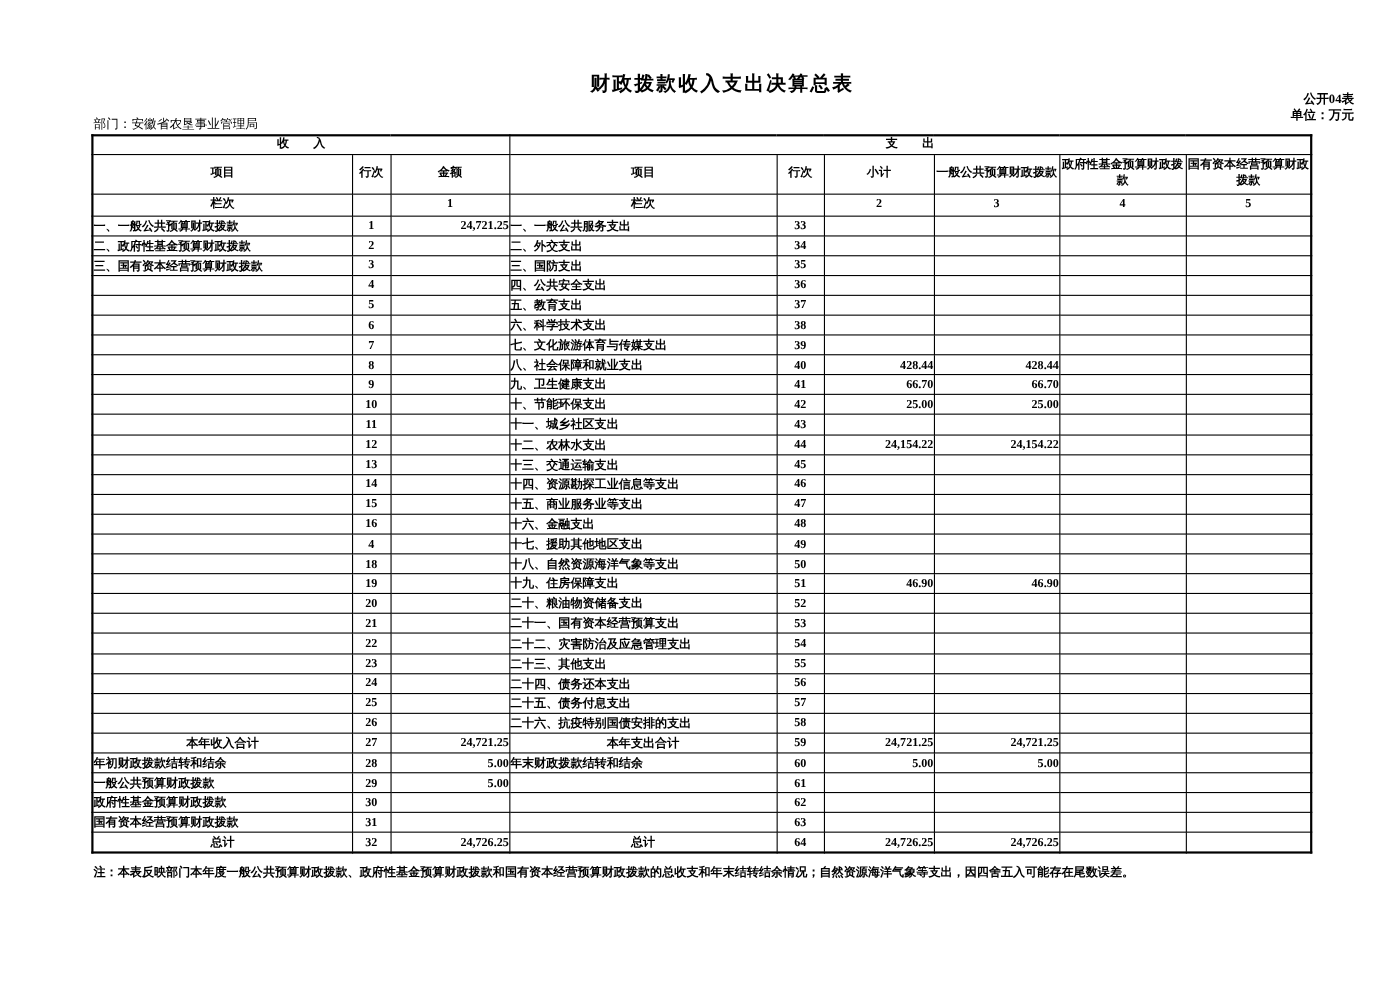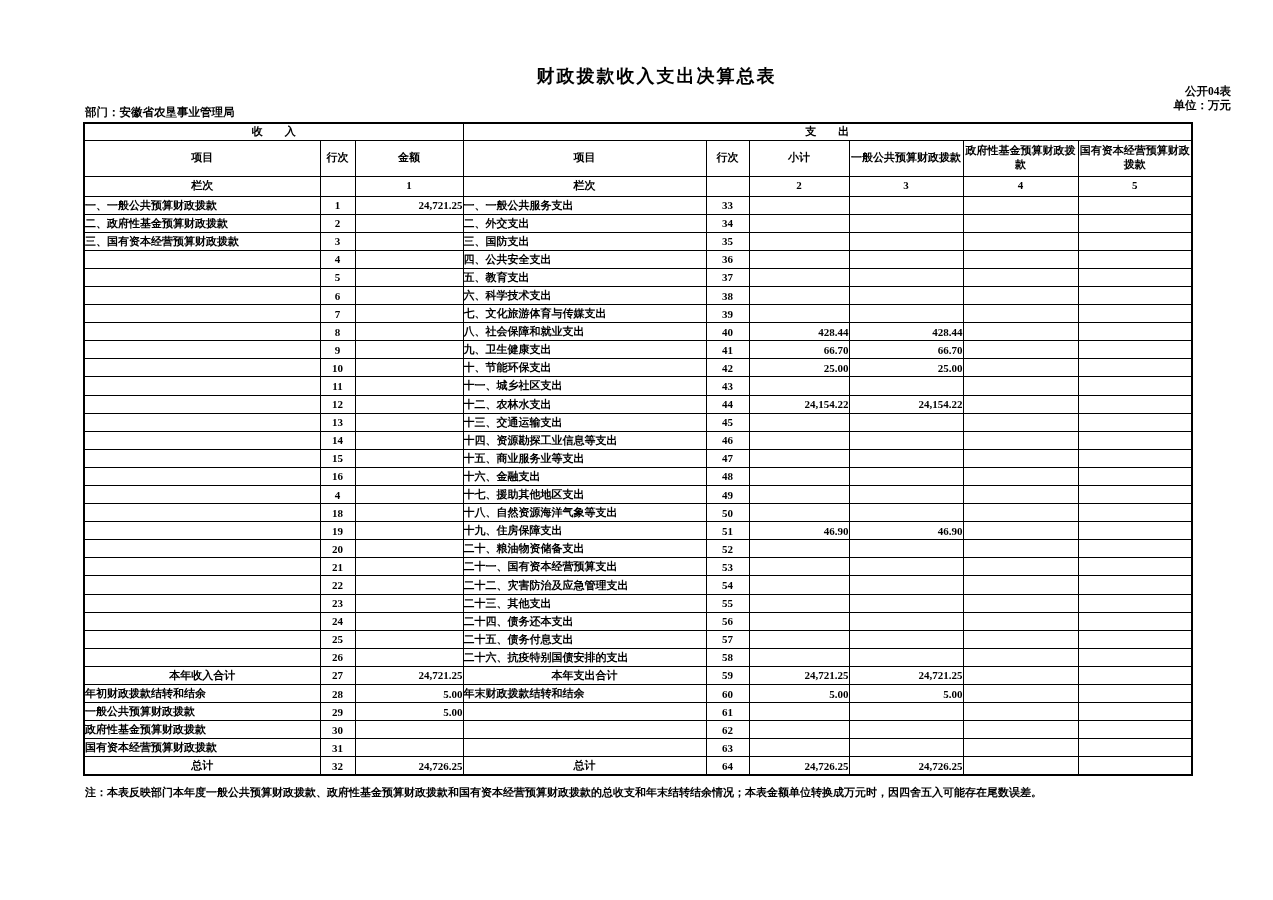--- a/index.html
+++ b/index.html
@@ -1,20 +1,20 @@
 <!DOCTYPE html>
 <html><head>
 <meta charset="utf-8">
 <style>
   html,body{margin:0;padding:0;background:#fff;}
   body{width:1273px;height:900px;position:relative;font-family:"Liberation Serif",serif;color:#000;}
   .page{position:relative;width:1273px;height:900px;background:#fff;overflow:hidden;padding-left:40px;}
   .title{position:absolute;top:64px;left:0;width:100%;text-align:center;font-size:18px;font-weight:bold;letter-spacing:2px;}
   .meta-right{position:absolute;top:84px;right:82px;text-align:right;font-size:11.5px;font-weight:bold;line-height:14px;}
-  .dept{position:absolute;top:105px;left:85px;font-size:11.5px;font-weight:bold;}
+  .dept{position:absolute;top:105px;left:85px;font-size:11.5px;font-weight:normal;}
   table.main{position:absolute;top:122px;left:83px;width:1108px;border-collapse:collapse;table-layout:fixed;border:2px solid #000;}
   table.main th,table.main td{border:1px solid #000;overflow:hidden;padding:0;font-weight:bold;}
   thead th{font-size:11px;text-align:center;vertical-align:middle;white-space:normal;line-height:1.25;}
   tr.sec{height:17px;margin-top:40px;}
   tr.hdr{height:36px;margin-top:15px;}
   tr.lanci{height:20px;}
   tbody tr{height:18.1px;}
   td.item{font-size:11px;text-align:left;padding:0 2px;white-space:nowrap;}
   td.line{font-size:11px;text-align:center;white-space:nowrap;font-weight:normal;}
   td.amt{font-size:11px;text-align:right;padding:0 3px;white-space:nowrap;font-weight:normal;}
@@ -423,15 +423,15 @@
           <td class="item c">总计</td>
           <td class="line">64</td>
           <td class="amt">24,726.25</td>
           <td class="amt">24,726.25</td>
           <td class="amt"></td>
           <td class="amt"></td>
         </tr>
       </tbody>
   </table>
 
-  <div class="note">注：本表反映部门本年度一般公共预算财政拨款、政府性基金预算财政拨款和国有资本经营预算财政拨款的总收支和年末结转结余情况；本表金额单位转换成万元时，因四舍五入可能存在尾数误差。</div>
+  <div class="note">注：本表反映部门本年度一般公共预算财政拨款、政府性基金预算财政拨款和国有资本经营预算财政拨款的总收支和年末结转结余情况；自然资源海洋气象等支出，因四舍五入可能存在尾数误差。</div>
   <div class="pagenum">-10-</div>
 </div>
 
 </body></html>

